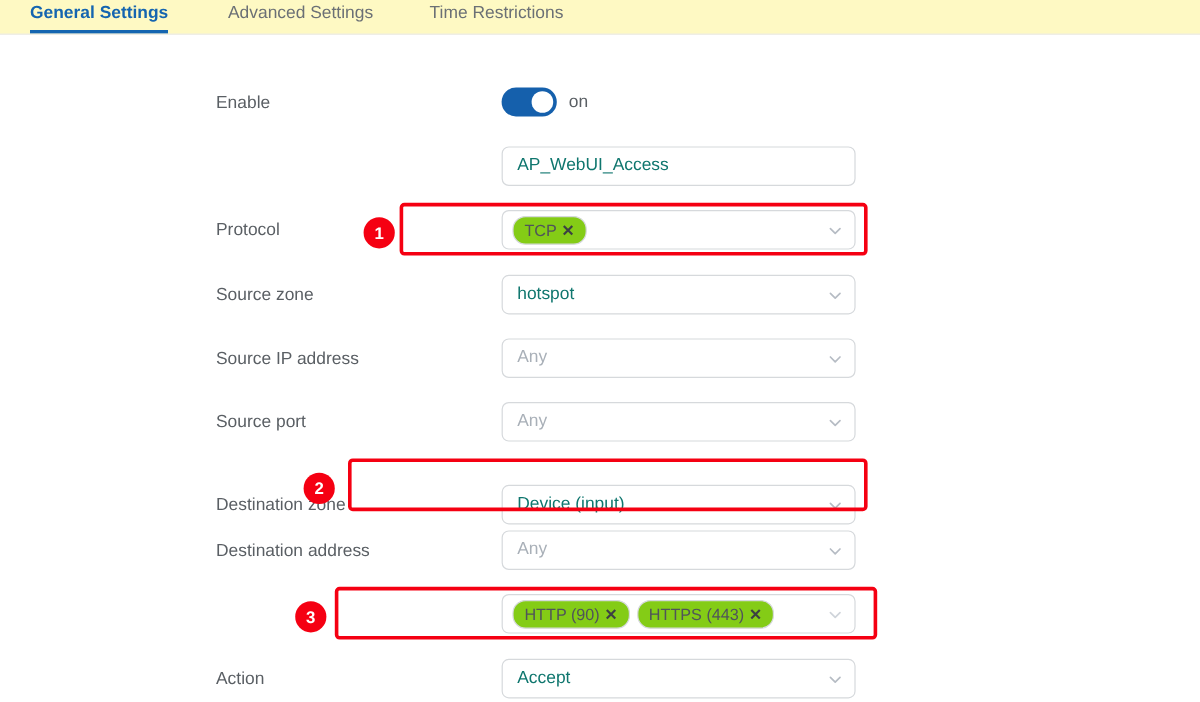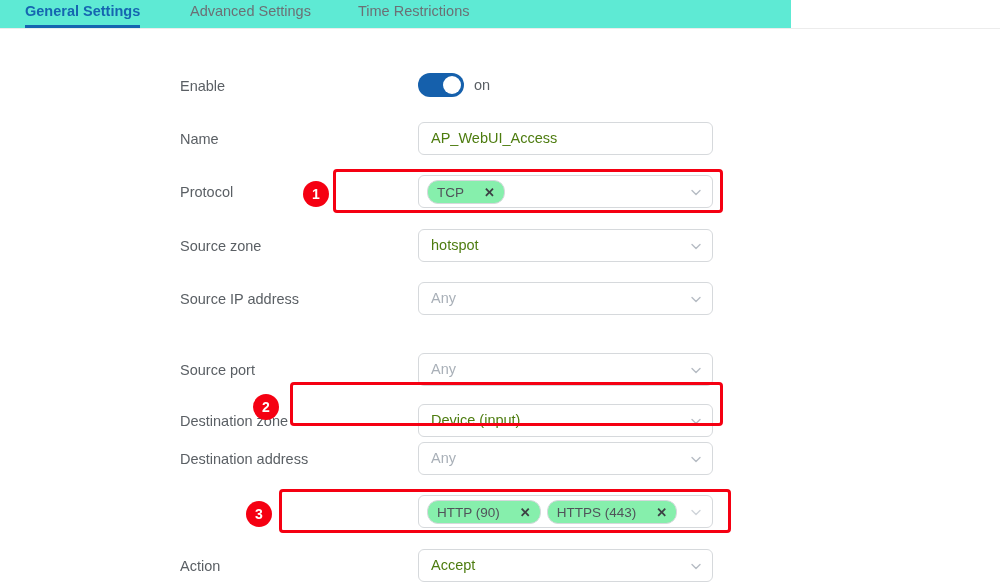--- a/index.html
+++ b/index.html
@@ -14,23 +14,23 @@
     overflow: hidden;
     position: relative;
     color: #4a4a4a;
   }
 
   
   .tabbar {
     position: absolute;
     left: 0;
     top: 0;
-    width: 791px;
+    width: 1000px;
     height: 29px;
-    background: #5eead4;
+    background: #fef9c3;
   }
   .tabbar-divider {
     position: absolute;
     left: 0;
     top: 28px;
     width: 1000px;
     height: 1px;
     background: #ececec;
   }
   .tab {
@@ -95,21 +95,21 @@
     border-radius: 6px;
     background: #ffffff;
   }
   .field-text {
     position: absolute;
     left: 12px;
     top: 0;
     height: 31px;
     line-height: 31px;
     font-size: 14.5px;
-    color: #4d7c0f;
+    color: #0f766e;
     white-space: nowrap;
   }
   .field-text.placeholder { color: #a9b0b8; }
 
   .chevron {
     position: absolute;
     right: 9px;
     top: 9px;
     width: 14px;
     height: 14px;
@@ -122,26 +122,26 @@
     left: 8px;
     top: 4px;
     height: 24px;
     display: flex;
     gap: 6px;
     align-items: center;
   }
   .chip {
     display: flex;
     align-items: center;
-    gap: 20px;
+    gap: 4px;
     height: 22px;
     padding: 0 9px;
     border: 1px solid #d6d9dc;
     border-radius: 11px;
-    background: #86efac;
+    background: #84cc16;
     font-size: 13.5px;
     color: #50545a;
     white-space: nowrap;
   }
   .chip-x {
     font-size: 13px;
     font-weight: bold;
     color: #3c4044;
     line-height: 1;
     cursor: pointer;
@@ -219,21 +219,20 @@
 
   <div class="row" style="top:40px;">
     <div class="label">Enable</div>
     <div class="toggle">
       <span class="toggle-knob"></span>
     </div>
     <div class="toggle-state">on</div>
   </div>
 
   <div class="row" style="top:93px;">
-    <div class="label">Name</div>
     <div class="field">
       <span class="field-text">AP_WebUI_Access</span>
     </div>
   </div>
 
   <div class="row" style="top:146px;">
     <div class="label">Protocol</div>
     <div class="field">
       <div class="chips">
         <span class="chip">
@@ -266,21 +265,21 @@
     <div class="field">
       <span class="field-text placeholder">Any</span>
       <span class="chevron">
         <svg width="14" height="14" viewBox="0 0 14 14">
             <path d="M3 5.5 L7 9.5 L11 5.5" fill="none" stroke="#b6bcc4" stroke-width="1.4" stroke-linecap="round" stroke-linejoin="round"></path>
           </svg>
       </span>
     </div>
   </div>
 
-  <div class="row" style="top:324px;">
+  <div class="row" style="top:306px;">
     <div class="label">Source port</div>
     <div class="field">
       <span class="field-text placeholder">Any</span>
       <span class="chevron">
         <svg width="14" height="14" viewBox="0 0 14 14">
             <path d="M3 5.5 L7 9.5 L11 5.5" fill="none" stroke="#b6bcc4" stroke-width="1.4" stroke-linecap="round" stroke-linejoin="round"></path>
           </svg>
       </span>
     </div>
   </div>

